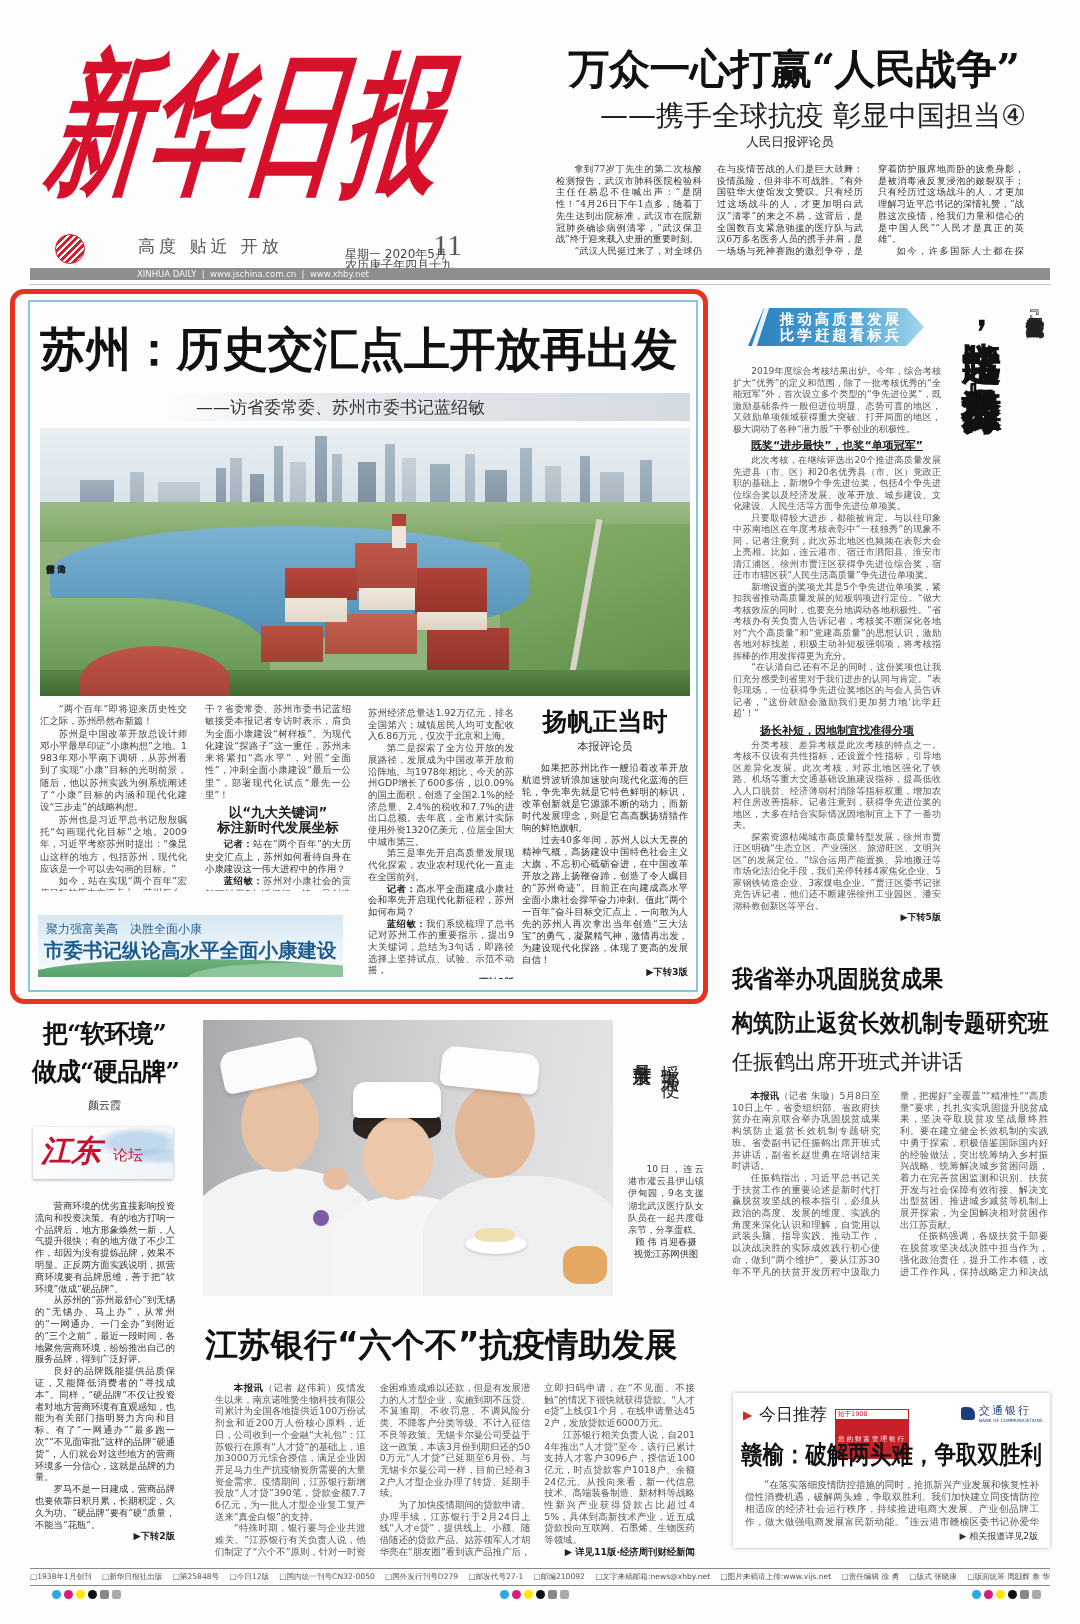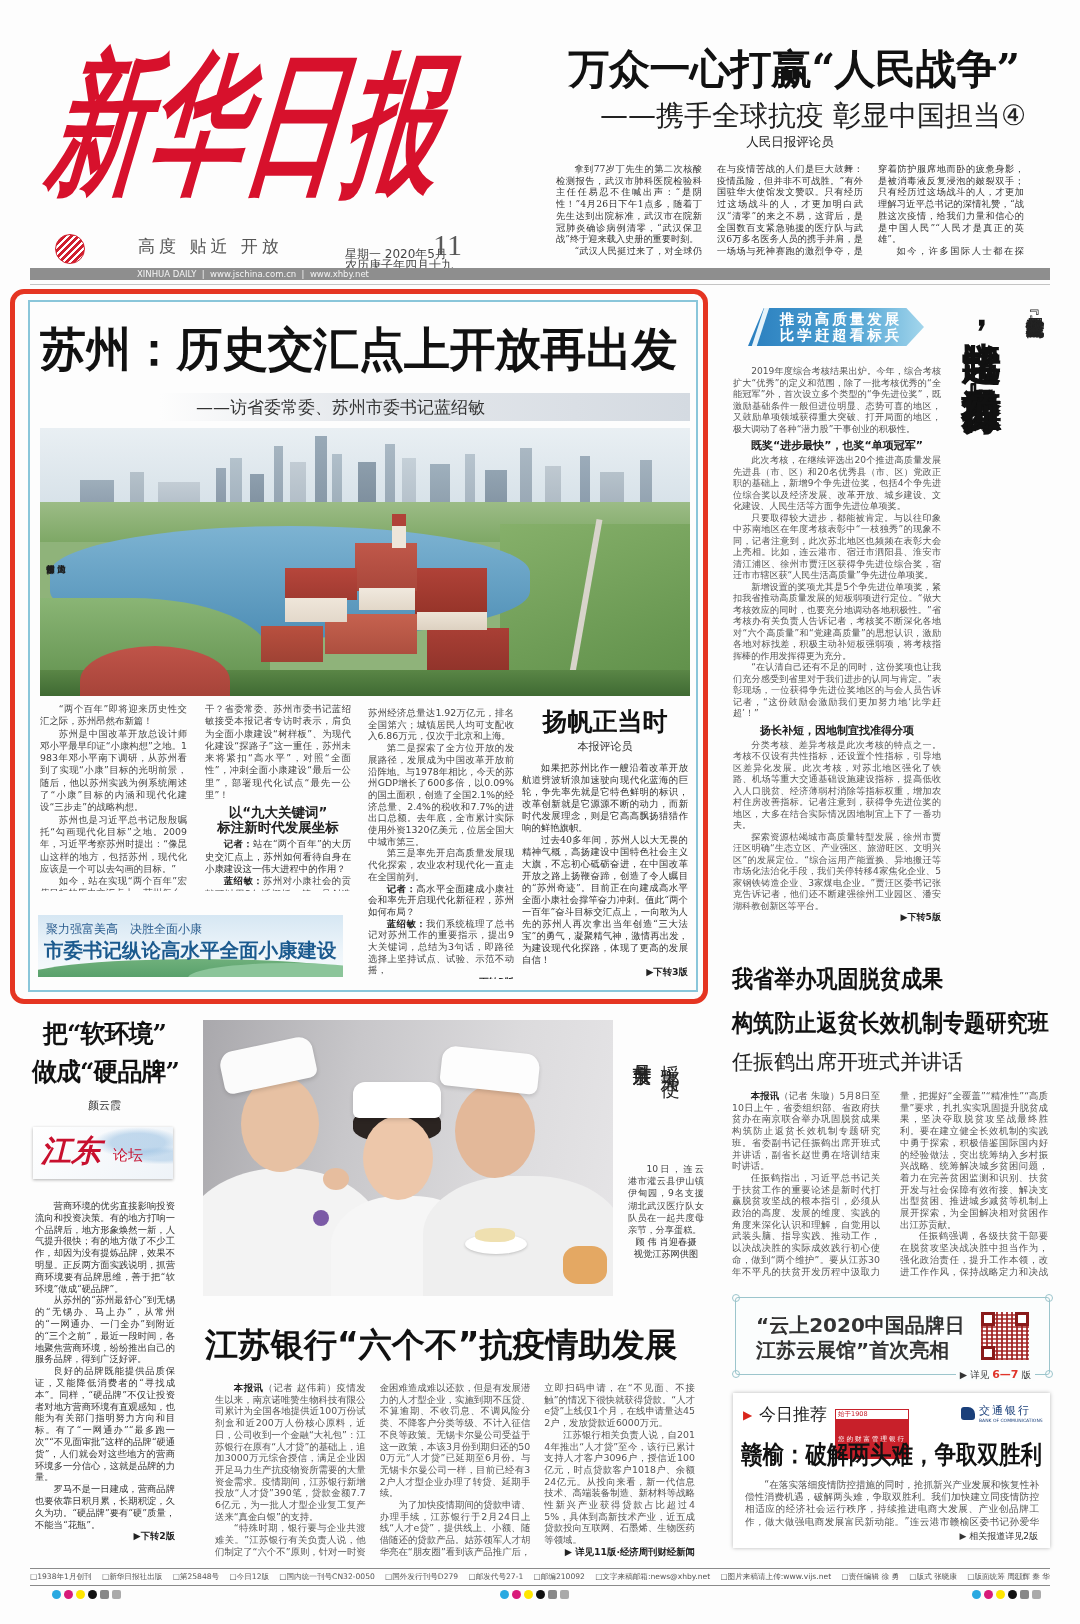--- a/index.html
+++ b/index.html
@@ -52,21 +52,21 @@
 .sz-banner-hills{position:absolute;left:-20px;top:44px;width:360px;height:40px;border-radius:50% 50% 0 0;background:linear-gradient(180deg,#6fb07b,#3f8e5a);}
 .sz-banner-hills2{position:absolute;left:150px;top:48px;width:200px;height:30px;border-radius:50% 50% 0 0;background:#8cc59a;}
 .sz-banner-k{position:absolute;left:8px;top:7px;font-size:12px;line-height:14px;color:#2a5d8f;white-space:nowrap;}
 .sz-banner-t{position:absolute;left:6px;top:24px;font-size:19.5px;line-height:24px;font-weight:bold;color:#1b5a8e;white-space:nowrap;}
 
 
 .badge{left:748px;top:308px;width:176px;height:38px;background:linear-gradient(90deg,#2a7fbf,#4fa3d3 60%,#a3d6ec);clip-path:polygon(9% 0,90% 0,100% 50%,90% 100%,0 100%);}
 .badge-stripe{position:absolute;left:10px;top:0;width:5px;height:38px;background:#e6f3fa;transform:skewX(-18deg);}
 .badge-l{position:absolute;left:18px;width:150px;text-align:center;color:#fff;font-size:14.5px;line-height:17px;font-weight:bold;letter-spacing:3px;white-space:nowrap;}
 .as-body{left:733px;top:366px;width:208px;height:570px;font-size:9.1px;line-height:11.5px;color:#555;}
-.as-sub{font-size:11px;line-height:15px;margin:3px 0 2px;}
+.as-sub{font-size:11px;line-height:15px;margin:3px 0 2px;text-decoration:underline;}
 .as-vmain{left:960px;top:310px;font-size:40px;line-height:44px;letter-spacing:1px;font-weight:900;color:#111;}
 .as-vsub{left:1024px;top:303px;font-size:19px;line-height:24px;color:#222;}
 
 
 .pv-h{left:732px;font-weight:900;color:#111;white-space:nowrap;transform:scaleX(0.88);transform-origin:left top;font-size:24px;line-height:30px;}
 .pv-h3{left:732px;top:1049px;font-size:21px;line-height:26px;color:#222;white-space:nowrap;}
 .pv-body{left:732px;top:1090px;width:316px;height:192px;column-count:2;column-gap:20px;column-fill:auto;font-size:9.4px;line-height:11.7px;color:#555;}
 
 
 .bd-box{left:735px;top:1297px;width:315px;height:78px;border:1px solid #9cc5cc;border-radius:3px;background:#fbfdfd;}
@@ -271,30 +271,20 @@
 
   <div class="a pv-h" style="top:964px;">我省举办巩固脱贫成果</div>
   <div class="a pv-h" style="top:1008px;">构筑防止返贫长效机制专题研究班</div>
   <div class="a pv-h3">任振鹤出席开班式并讲话</div>
   <div class="a pv-body txt">
     <p><b class="spk">本报讯</b><span>（记者 朱璇）</span><span>5月8日至10日上午，省委组织部、省政府扶贫办在南京联合举办巩固脱贫成果构筑防止返贫长效机制专题研究班。省委副书记任振鹤出席开班式并讲话，副省长赵世勇在培训结束时讲话。</span></p>
     <p>任振鹤指出，习近平总书记关于扶贫工作的重要论述是新时代打赢脱贫攻坚战的根本指引，必须从政治的高度、发展的维度、实践的角度来深化认识和理解，自觉用以武装头脑、指导实践、推动工作，以决战决胜的实际成效践行初心使命，做到“两个维护”。要从江苏30年不平凡的扶贫开发历程中汲取力量，把握好“全覆盖”“精准性”“高质量”要求，扎扎实实巩固提升脱贫成果，坚决夺取脱贫攻坚战最终胜利。要在建立健全长效机制的实践中勇于探索，积极借鉴国际国内好的经验做法，突出统筹纳入乡村振兴战略、统筹解决城乡贫困问题，着力在完善贫困监测和识别、扶贫开发与社会保障有效衔接、解决支出型贫困、推进城乡减贫等机制上展开探索，为全国解决相对贫困作出江苏贡献。</p>
     <p><span>任振鹤强调，各级扶贫干部要在脱贫攻坚决战决胜中担当作为，强化政治责任，提升工作本领，改进工作作风，保持战略定力和决战姿态，高质量高标准做好扶贫各项工作，确保脱贫攻坚战圆满收官。</span></p>
   </div>
 
-  <div class="a bd-box">
-    <div class="bd-corner" style="left:-4px;top:-4px;"></div>
-    <div class="bd-corner" style="right:-4px;top:-4px;"></div>
-    <div class="bd-corner" style="left:-4px;bottom:-4px;"></div>
-    <div class="bd-corner" style="right:-4px;bottom:-4px;"></div>
-    <div class="bd-l" style="top:15px;">“云上2020中国品牌日</div>
-    <div class="bd-l" style="top:40px;">江苏云展馆”首次亮相</div>
-    <div class="bd-qr"></div>
-    <div class="bd-ref"><span>▶</span> <span>详见</span> <span class="red">6—7</span> <span>版</span></div>
-  </div>
 
   <div class="a tp-box">
     <div class="tp-arrow">▶</div>
     <div class="tp-label">今日推荐</div>
     <div class="tp-tag">
       <span class="tp-tag-l">始于1908</span>
       <span class="tp-tag-r">您的财富管理银行</span>
     </div>
     <div class="tp-bank">
       <div class="tp-bank-icon"></div>

